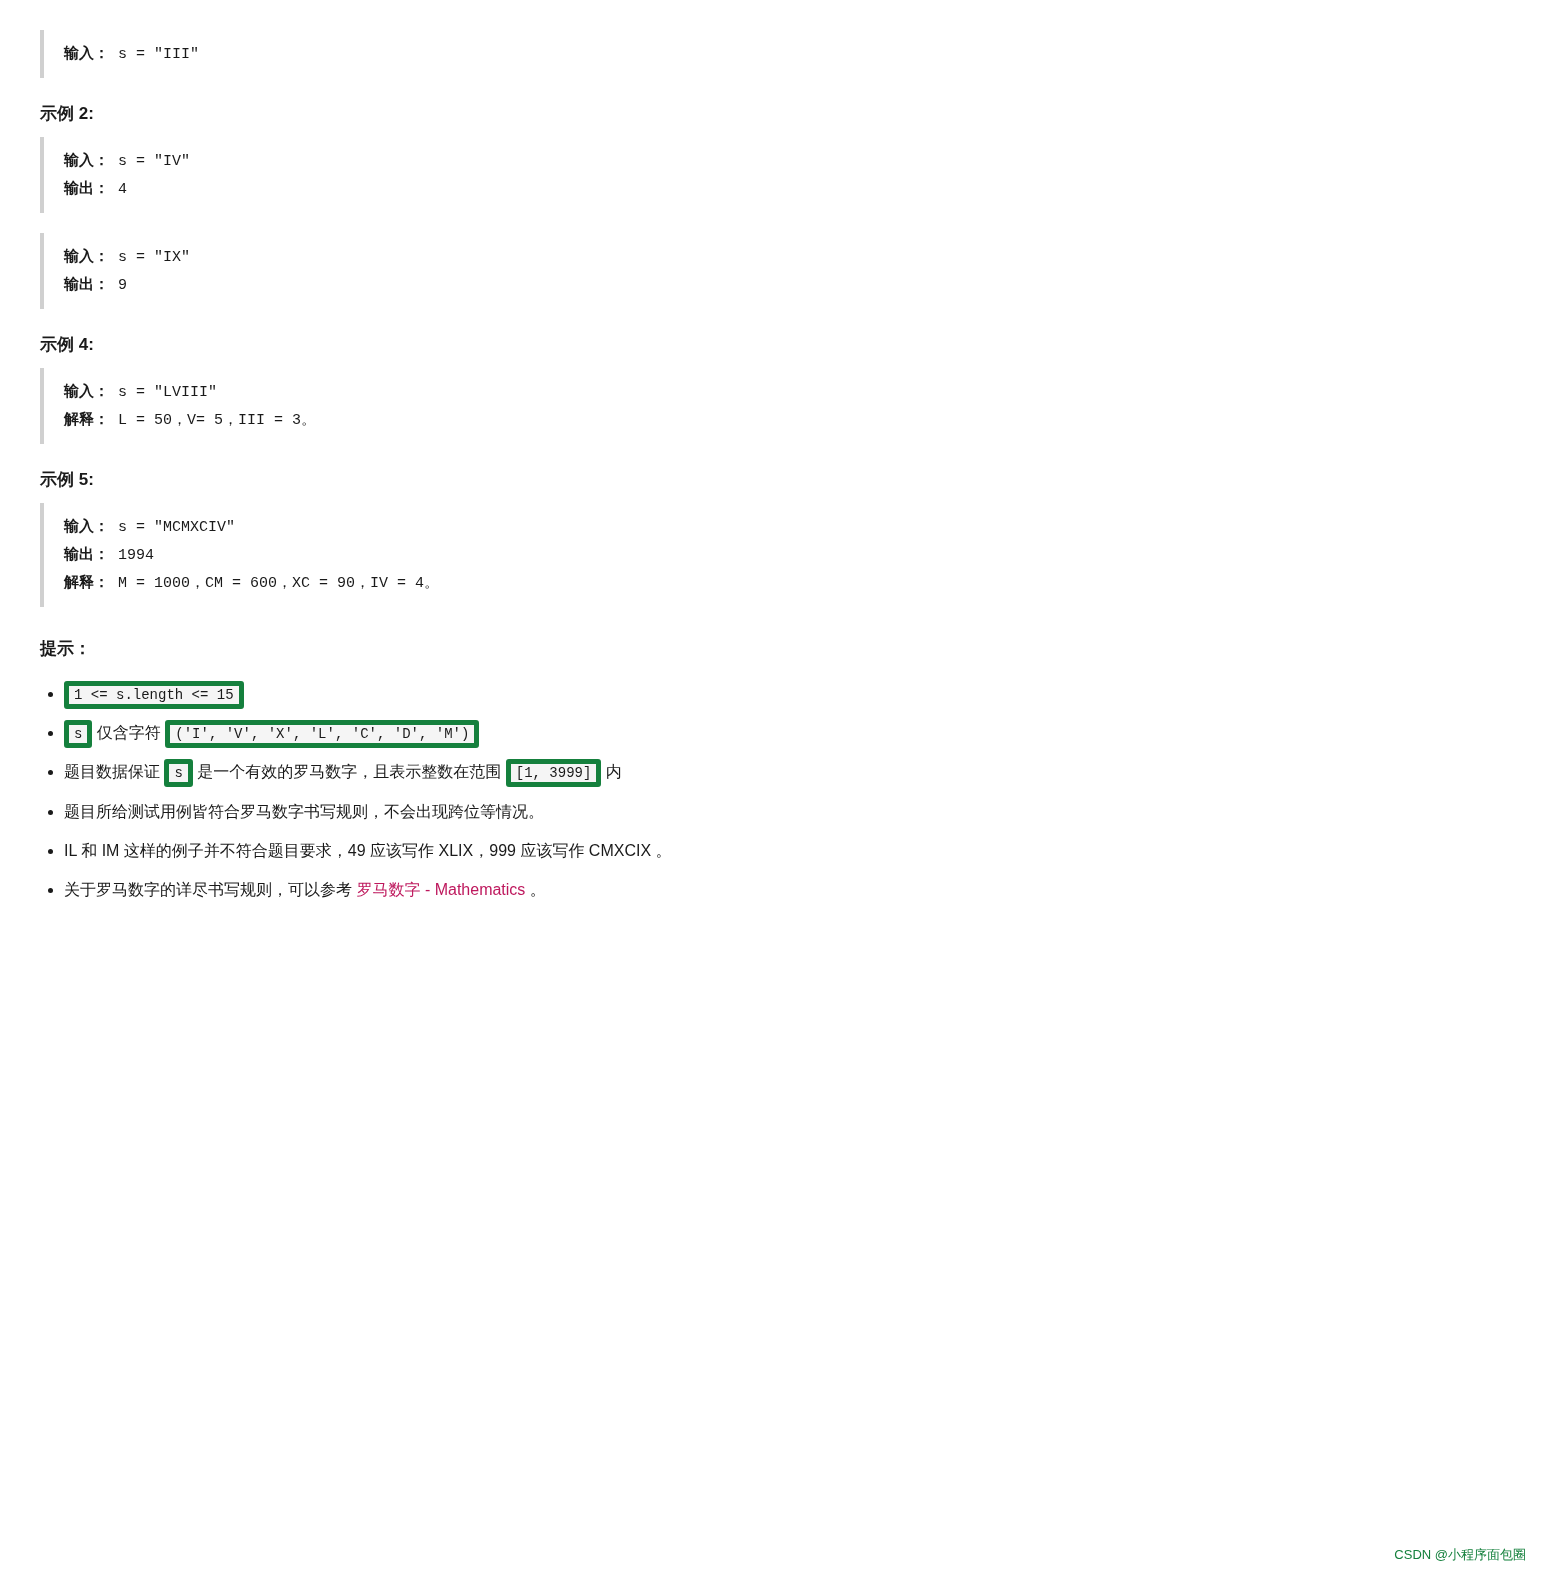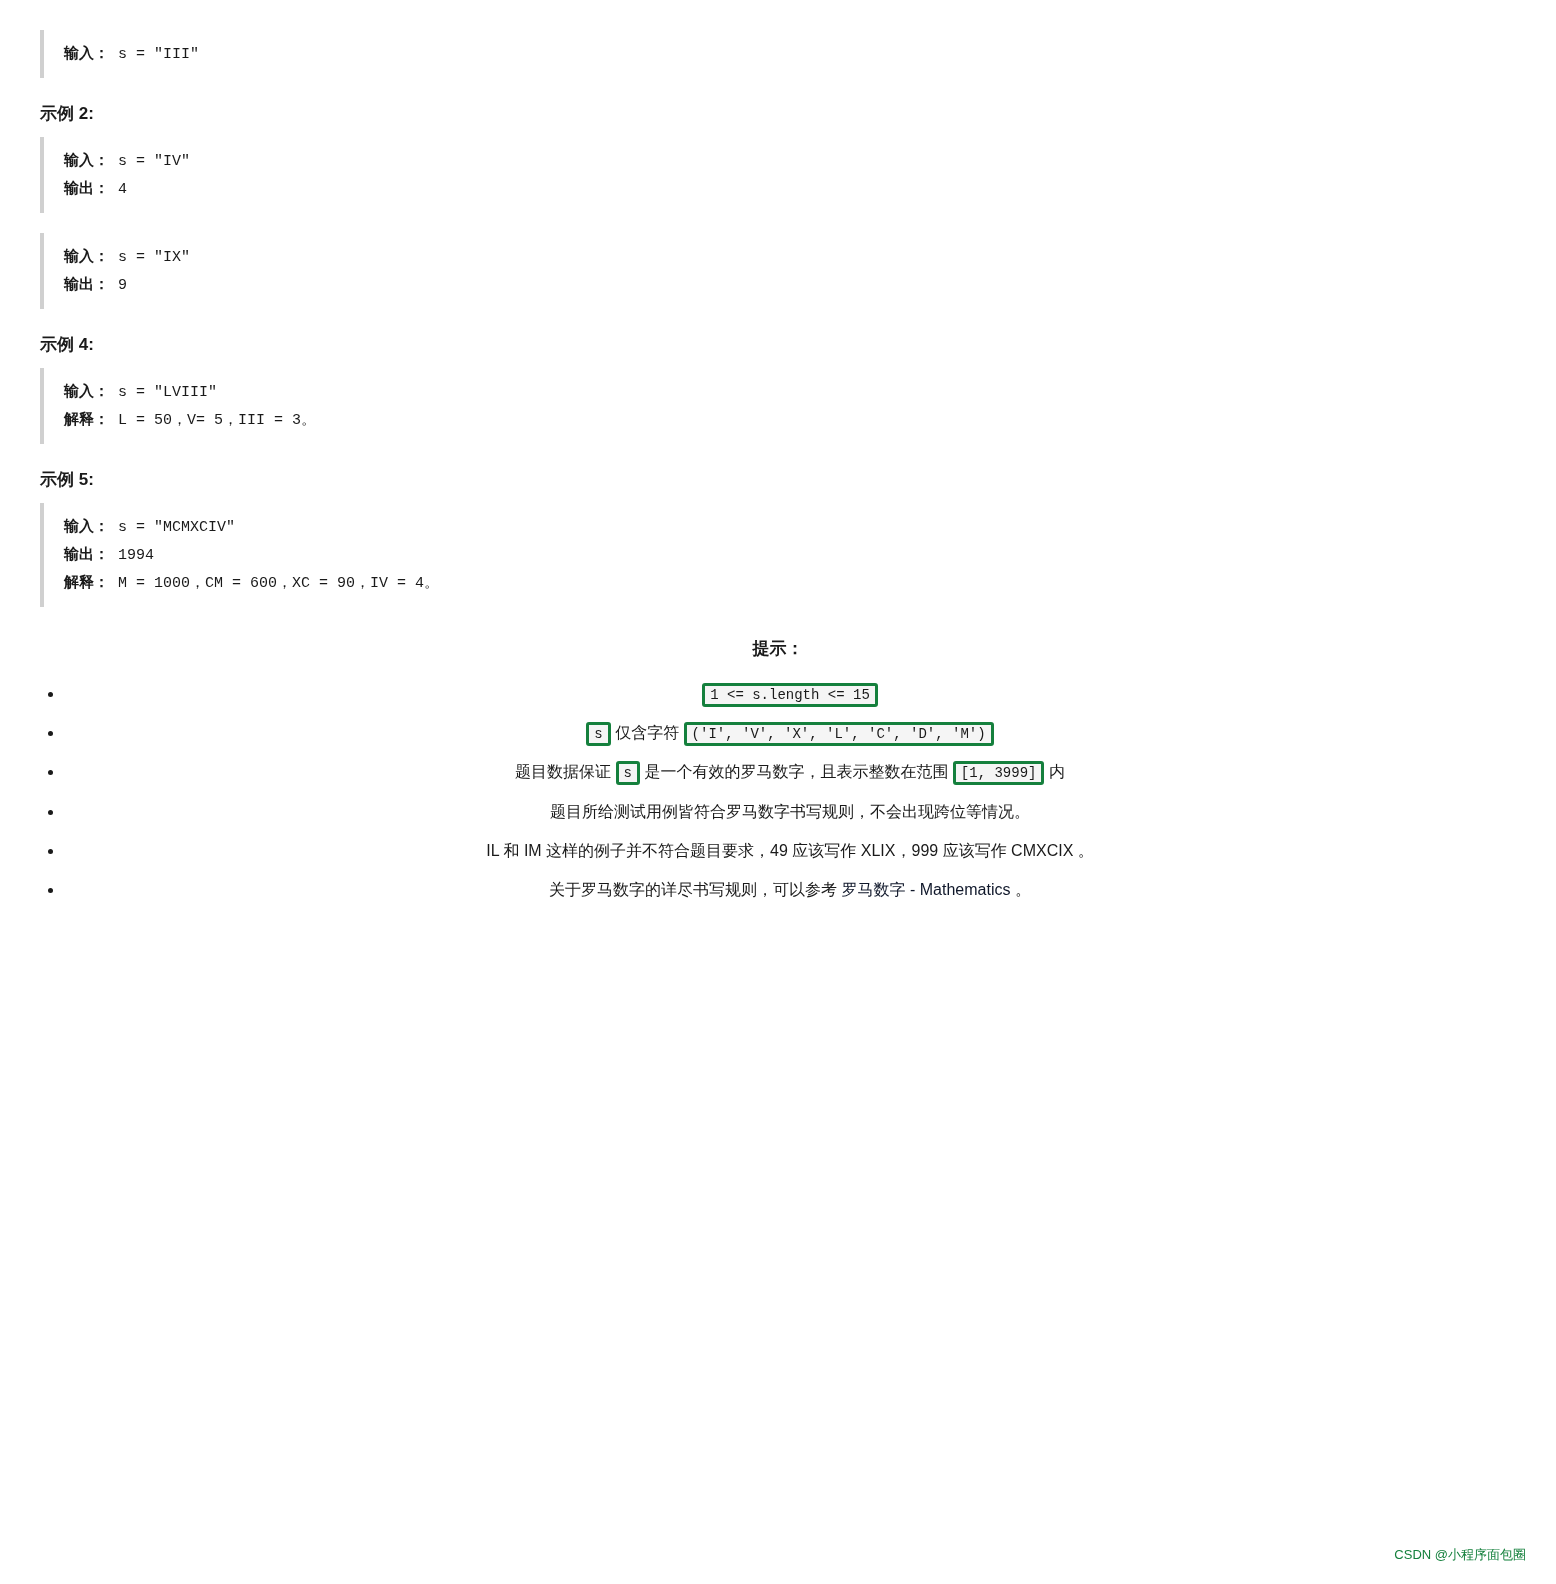--- a/index.html
+++ b/index.html
@@ -38,21 +38,20 @@
       color: #1a1a1a;
     }
 
     .example-line .label {
       font-family: Liberation Serif, serif;
       font-weight: bold;
     }
 
     .hints-section {
       margin-top: 30px;
-      text-align: center;
     }
 
     .hints-title {
       font-weight: bold;
       font-size: 17px;
       margin-bottom: 16px;
     }
 
     .hints-list {
       list-style: disc;
@@ -62,29 +61,29 @@
 
     .hints-list li {
       font-size: 16px;
       color: #1a1a1a;
       margin-bottom: 4px;
     }
 
     .code-inline {
       font-family: 'Courier New', Courier, monospace;
       background: #f5f5f5;
-      border: 3px solid #15803d;
+      border: 5px solid #15803d;
       border-radius: 3px;
       padding: 1px 5px;
       font-size: 14px;
       color: #1a1a1a;
     }
 
     .link-blue {
-      color: #0f172a;
+      color: #be185d;
       text-decoration: none;
     }
 
     .footer {
       position: fixed;
       bottom: 20px;
       right: 30px;
       font-size: 13px;
       color: #15803d;
     }

